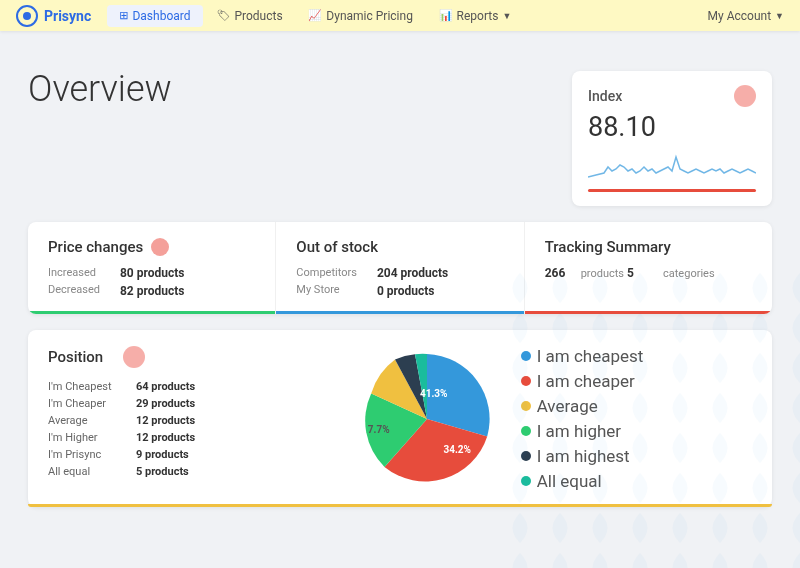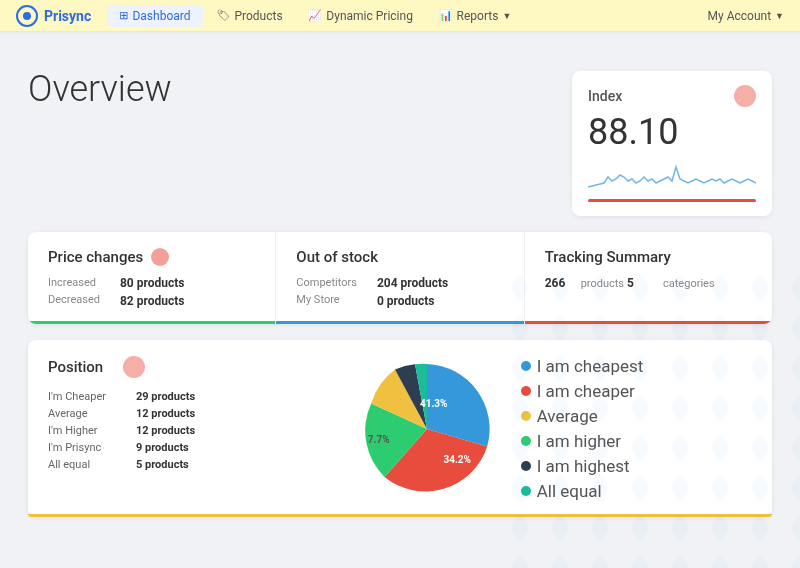--- a/index.html
+++ b/index.html
@@ -122,21 +122,21 @@
       border-radius: 50%;
       background: #f4a09a;
     }
     .dot-pink {
       width: 22px; height: 22px;
       border-radius: 50%;
       background: #f4a09a;
       opacity: 0.85;
     }
     .index-value {
-      font-size: 36px;
+      font-size: 27px;
       font-weight: 400;
       color: #333;
       margin-bottom: 6px;
     }
     .sparkline-container {
       width: 100%;
       height: 36px;
     }
     .index-bar {
       height: 3px;
@@ -429,20 +429,24 @@
     </div>
   </div>
 
   <div class="position-card">
     <div class="position-left">
       <div class="position-title-row">
         <span class="position-title">Position</span>
         <div class="dot-pink"></div>
       </div>
       <div class="position-rows">
+        <div class="position-row">
+          <span class="pos-label">I'm Cheapest</span>
+          <span class="pos-value">64 products</span>
+        </div>
         <div class="position-row">
           <span class="pos-label">I'm Cheaper</span>
           <span class="pos-value">29 products</span>
         </div>
         <div class="position-row">
           <span class="pos-label">Average</span>
           <span class="pos-value">12 products</span>
         </div>
         <div class="position-row">
           <span class="pos-label">I'm Higher</span>

